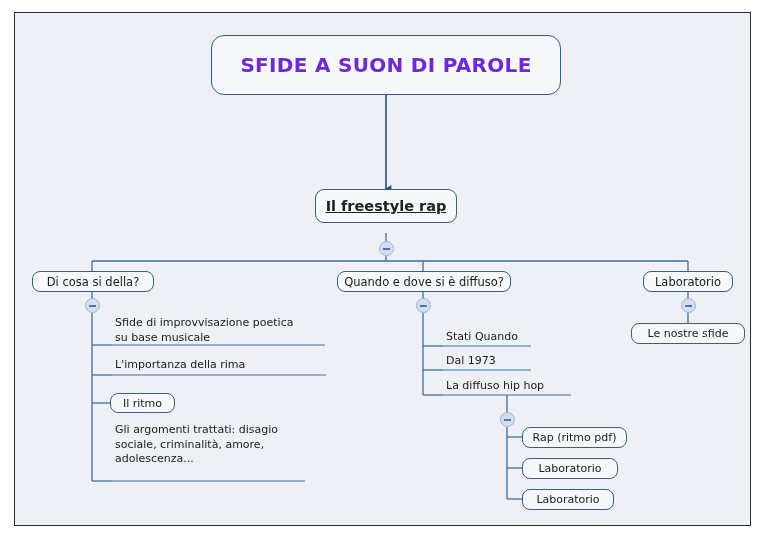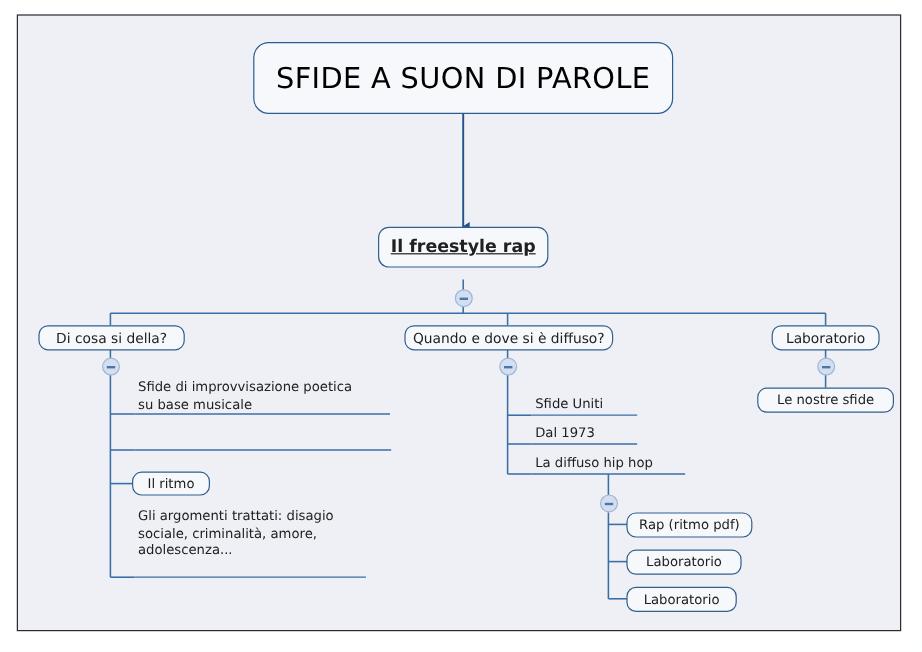--- a/index.html
+++ b/index.html
@@ -46,23 +46,24 @@
     color: #1f3f68;
     display: flex;
     align-items: center;
     justify-content: center;
     white-space: nowrap;
   }
   .node.title {
     border-width: 1.4px;
     border-radius: 13px;
     border-color: #2a5d92;
-    color: #000000;
-    font-size: 24px;
+    color: #6d28d9;
+    font-size: 20px;
     letter-spacing: 0.3px;
+    font-weight: bold;
   }
   .node.lvl2 {
     font-size: 14.5px;
     font-weight: bold;
     color: #202020;
     border-radius: 9px;
     text-decoration: underline;
   }
   .node.lvl3 {
     font-size: 11.5px;
@@ -161,35 +162,36 @@
     </div>
     <div class="handle" style="left:364px; top:228px;"></div>
 
     <div class="node lvl3" style="left:17px; top:258px; width:122px; height:21px;">
       <span>Di cosa si della?</span>
     </div>
     <div class="handle" style="left:70px; top:285px;"></div>
 
     <div class="leaftext" style="left:100px; top:303px; width:215px;">Sfide di improvvisazione poetica
 su base musicale</div>
+    <div class="leaftext" style="left:100px; top:345px; width:215px;">L'importanza della rima</div>
 
     <div class="node leafbox" style="left:95px; top:380px; width:65px; height:20px;">
       <span>Il ritmo</span>
     </div>
 
     <div class="leaftext" style="left:100px; top:410px; width:215px;">Gli argomenti trattati: disagio
 sociale, criminalità, amore,
 adolescenza...</div>
 
     <div class="node lvl3" style="left:322px; top:258px; width:174px; height:21px;">
       <span>Quando e dove si è diffuso?</span>
     </div>
     <div class="handle" style="left:401px; top:285px;"></div>
 
-    <div class="leaftext" style="left:431px; top:317px; width:120px;">Sfide Uniti</div>
+    <div class="leaftext" style="left:431px; top:317px; width:120px;">Stati Quando</div>
     <div class="leaftext" style="left:431px; top:341px; width:120px;">Dal 1973</div>
     <div class="leaftext" style="left:431px; top:366px; width:140px;">La diffuso hip hop</div>
 
     <div class="handle" style="left:485px; top:399px;"></div>
 
     <div class="node leafbox" style="left:507px; top:414px; width:105px; height:21px;">
       <span>Rap (ritmo pdf)</span>
     </div>
     <div class="node leafbox" style="left:507px; top:445px; width:96px; height:21px;">
       <span>Laboratorio</span>

